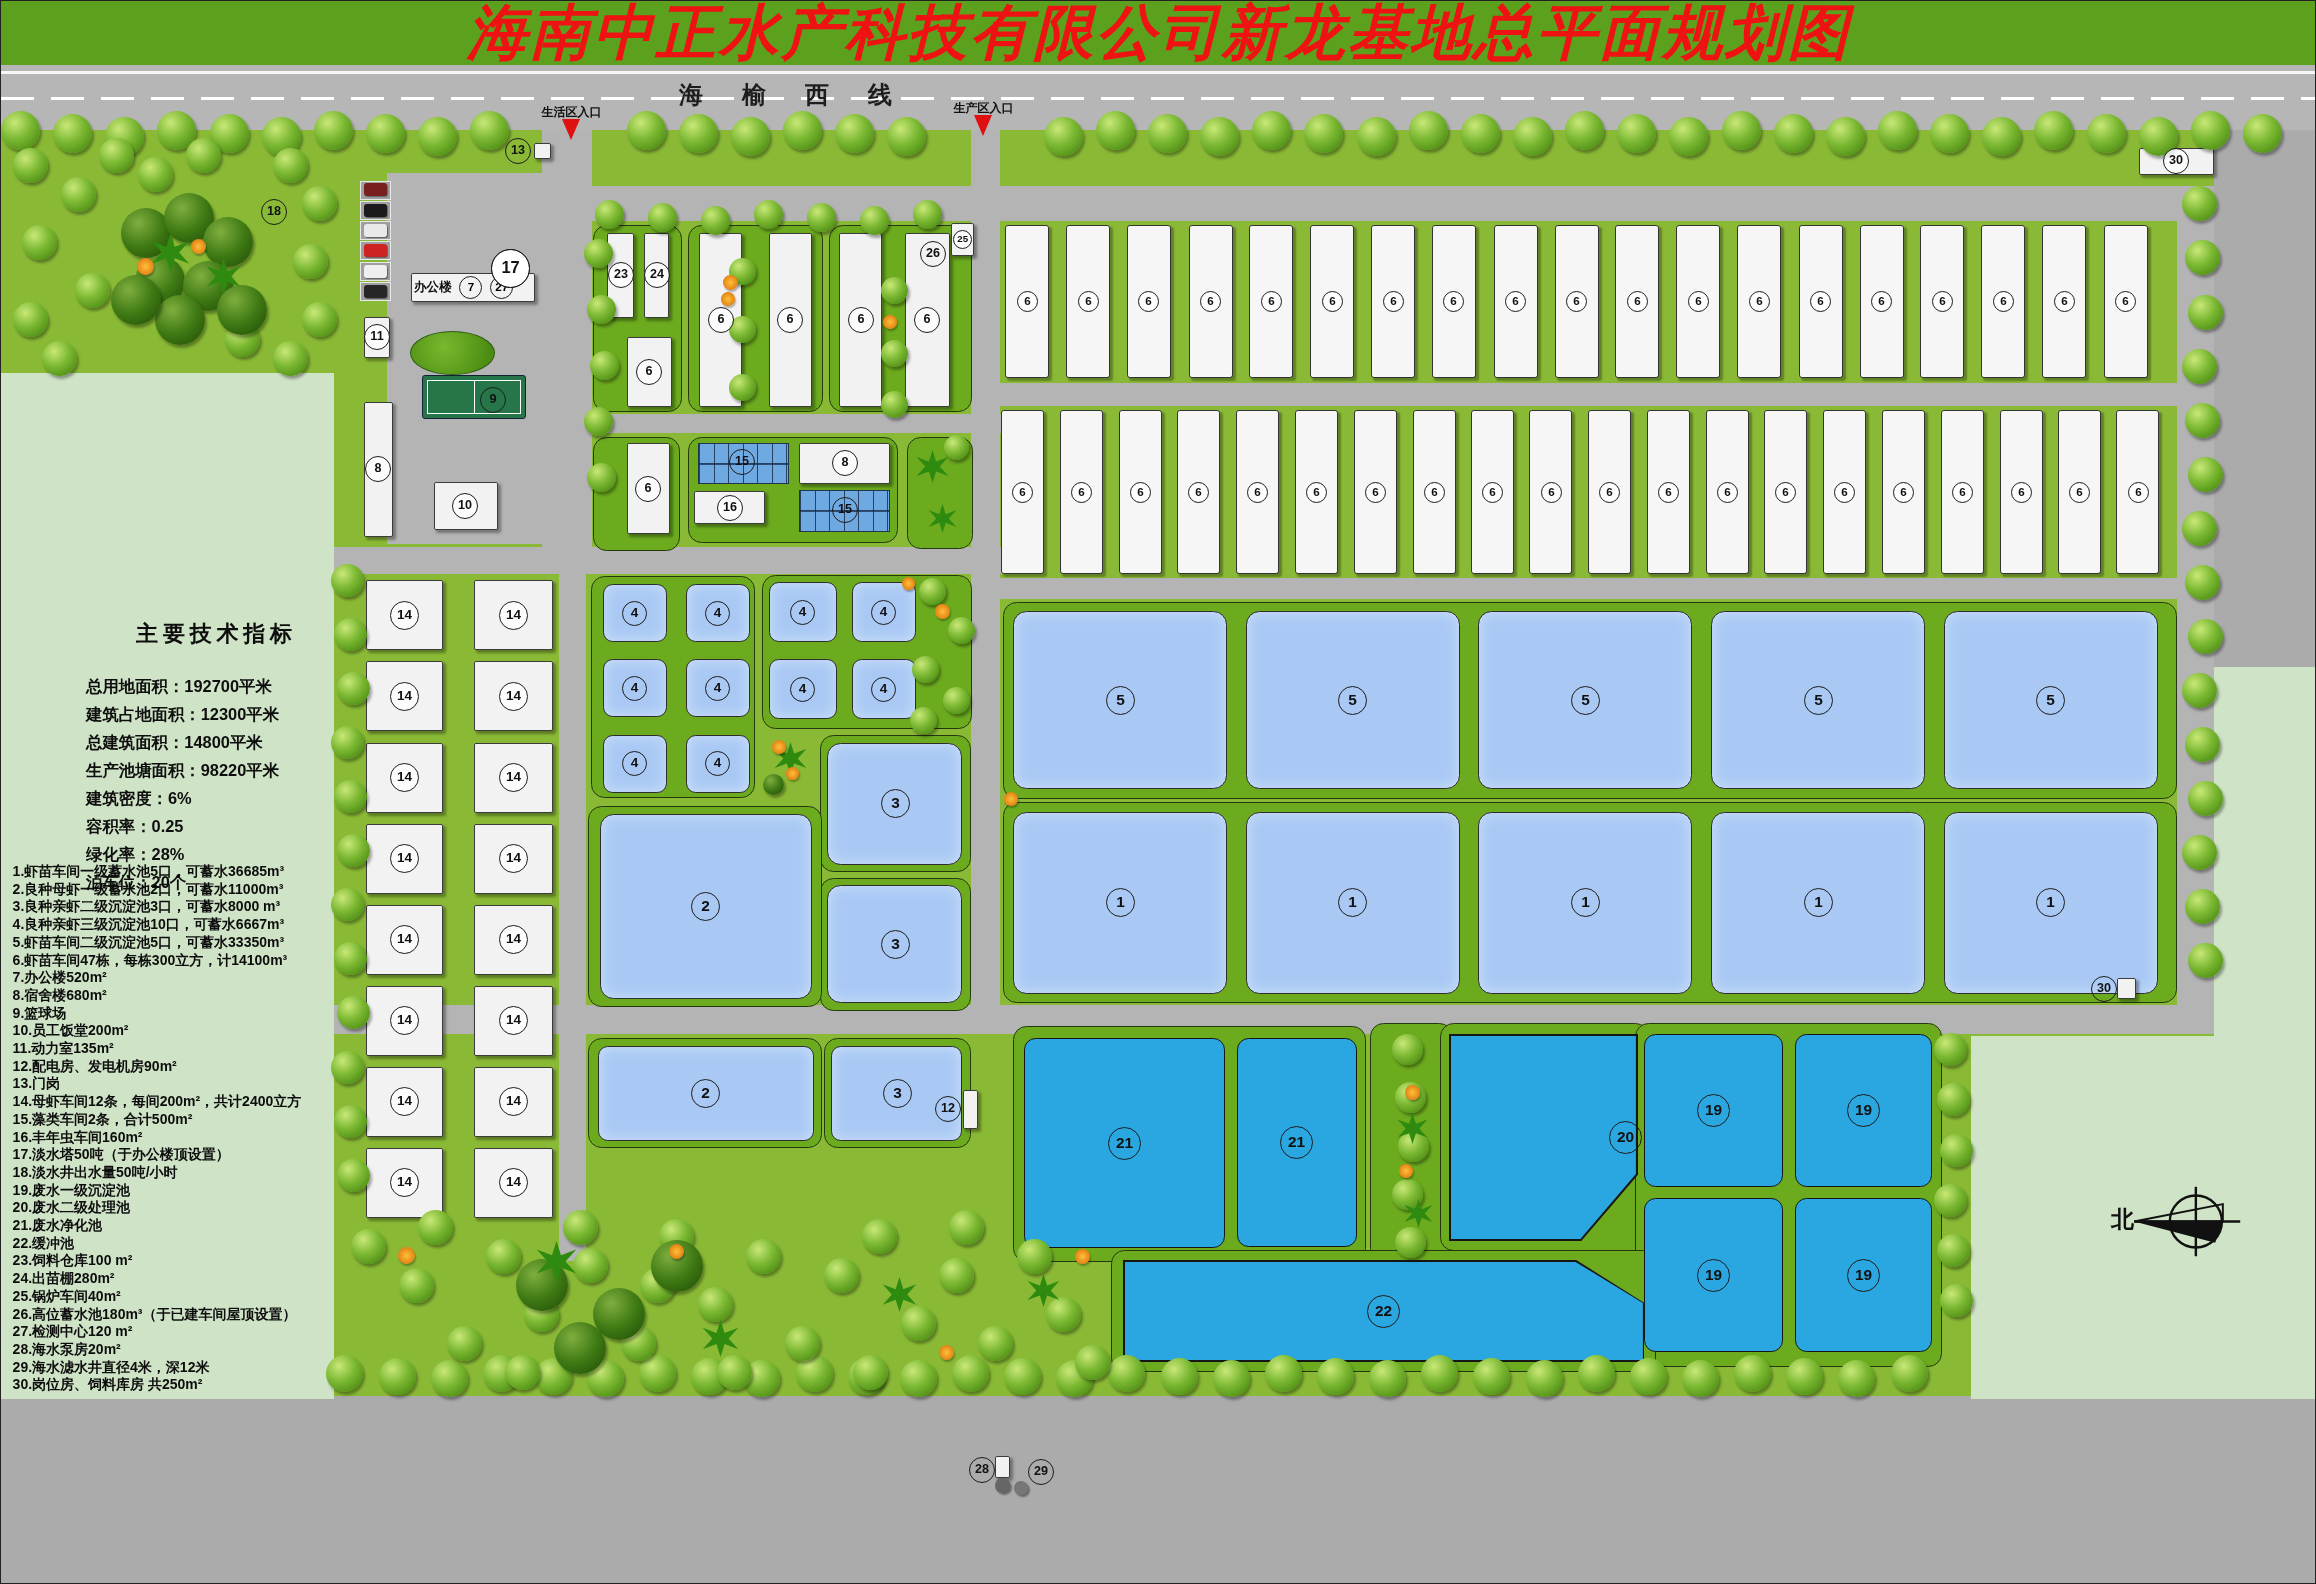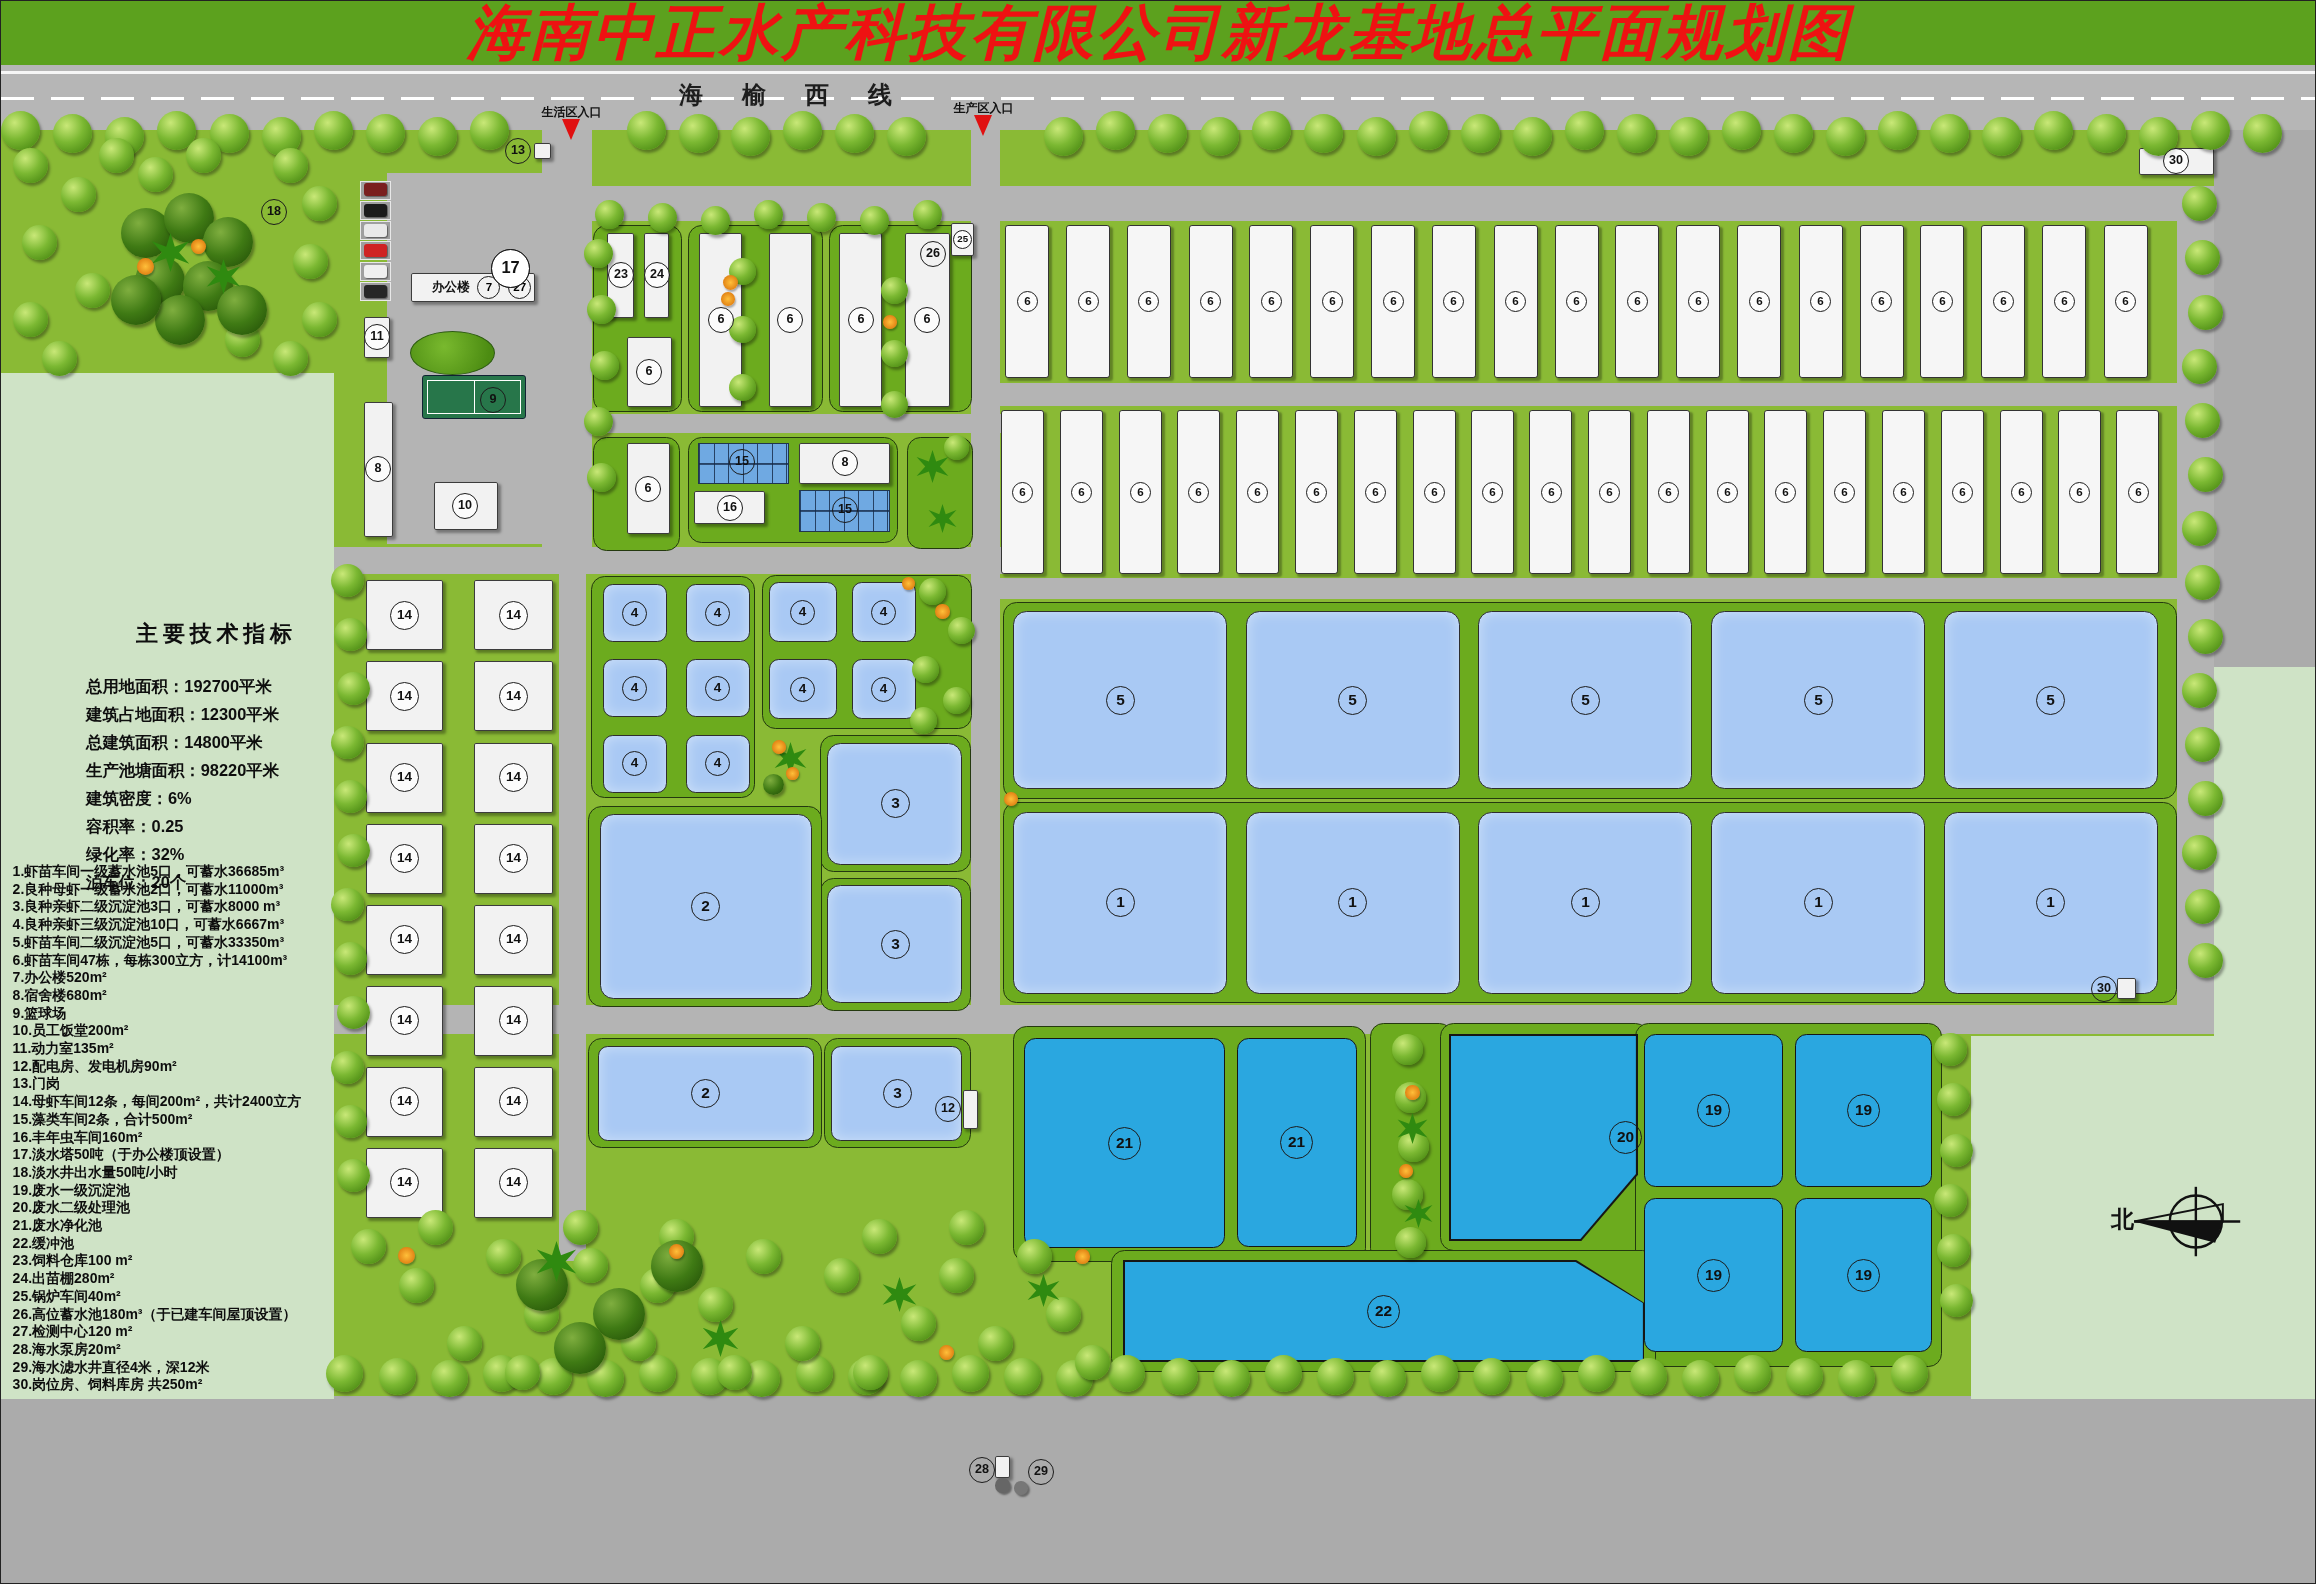--- a/index.html
+++ b/index.html
@@ -338,21 +338,21 @@
       <div class="abs bld" style="left: 473px; top: 985px; width: 79px; height: 70px;"></div>
       <div class="abs circ onwhite" style="left: 498px; top: 1005px; width: 29px; height: 29px; font-size: 13.5px; line-height: 25px;">14</div>
       <div class="abs bld" style="left: 365px; top: 1066px; width: 77px; height: 70px;"></div>
       <div class="abs circ onwhite" style="left: 389px; top: 1086px; width: 29px; height: 29px; font-size: 13.5px; line-height: 25px;">14</div>
       <div class="abs bld" style="left: 473px; top: 1066px; width: 79px; height: 70px;"></div>
       <div class="abs circ onwhite" style="left: 498px; top: 1086px; width: 29px; height: 29px; font-size: 13.5px; line-height: 25px;">14</div>
       <div class="abs bld" style="left: 365px; top: 1147px; width: 77px; height: 70px;"></div>
       <div class="abs circ onwhite" style="left: 389px; top: 1167px; width: 29px; height: 29px; font-size: 13.5px; line-height: 25px;">14</div>
       <div class="abs bld" style="left: 473px; top: 1147px; width: 79px; height: 70px;"></div>
       <div class="abs circ onwhite" style="left: 498px; top: 1167px; width: 29px; height: 29px; font-size: 13.5px; line-height: 25px;">14</div>
-      <div class="abs bld" style="left: 410px; top: 272px; width: 124px; height: 29px; justify-content: flex-start; padding-left: 20px; gap: 7.7px;">
+      <div class="abs bld" style="left: 410px; top: 272px; width: 124px; height: 29px; justify-content: flex-start; padding-left: 2px; gap: 7.7px;">
         <div class="abs offlab" style="position: static;">办公楼</div>
         <span style="border: 1.9px solid rgb(28, 28, 28); border-radius: 50%; width: 23px; height: 23px; line-height: 20px; text-align: center; font-weight: bold; font-size: 11.6px; box-sizing: border-box;">7</span>
         <span style="border: 1.9px solid rgb(28, 28, 28); border-radius: 50%; width: 23px; height: 23px; line-height: 20px; text-align: center; font-weight: bold; font-size: 11.6px; box-sizing: border-box;">27</span>
       </div>
       <div class="abs tree" style="left: 0px; top: 110px; width: 39px; height: 39px;"></div>
       <div class="abs tree" style="left: 52px; top: 113px; width: 39px; height: 39px;"></div>
       <div class="abs tree" style="left: 104px; top: 116px; width: 39px; height: 39px;"></div>
       <div class="abs tree" style="left: 156px; top: 110px; width: 39px; height: 39px;"></div>
       <div class="abs tree" style="left: 209px; top: 113px; width: 39px; height: 39px;"></div>
       <div class="abs tree" style="left: 261px; top: 116px; width: 39px; height: 39px;"></div>
@@ -597,21 +597,21 @@
 
   <div class="abs" id="indicators">
     <div class="t">主要技术指标</div>
     <div id="ind-lines">
         <div class="ln">总用地面积：192700平米</div>
         <div class="ln">建筑占地面积：12300平米</div>
         <div class="ln">总建筑面积：14800平米</div>
         <div class="ln">生产池塘面积：98220平米</div>
         <div class="ln">建筑密度：6%</div>
         <div class="ln">容积率：0.25</div>
-        <div class="ln">绿化率：32%</div>
+        <div class="ln">绿化率：28%</div>
         <div class="ln">泊车位：20个</div>
       </div>
   </div>
 
   <div class="abs" id="legend">
       <div class="li">1.虾苗车间一级蓄水池5口，可蓄水36685m³</div>
       <div class="li">2.良种母虾一级蓄水池2口，可蓄水11000m³</div>
       <div class="li">3.良种亲虾二级沉淀池3口，可蓄水8000 m³</div>
       <div class="li">4.良种亲虾三级沉淀池10口，可蓄水6667m³</div>
       <div class="li">5.虾苗车间二级沉淀池5口，可蓄水33350m³</div>

